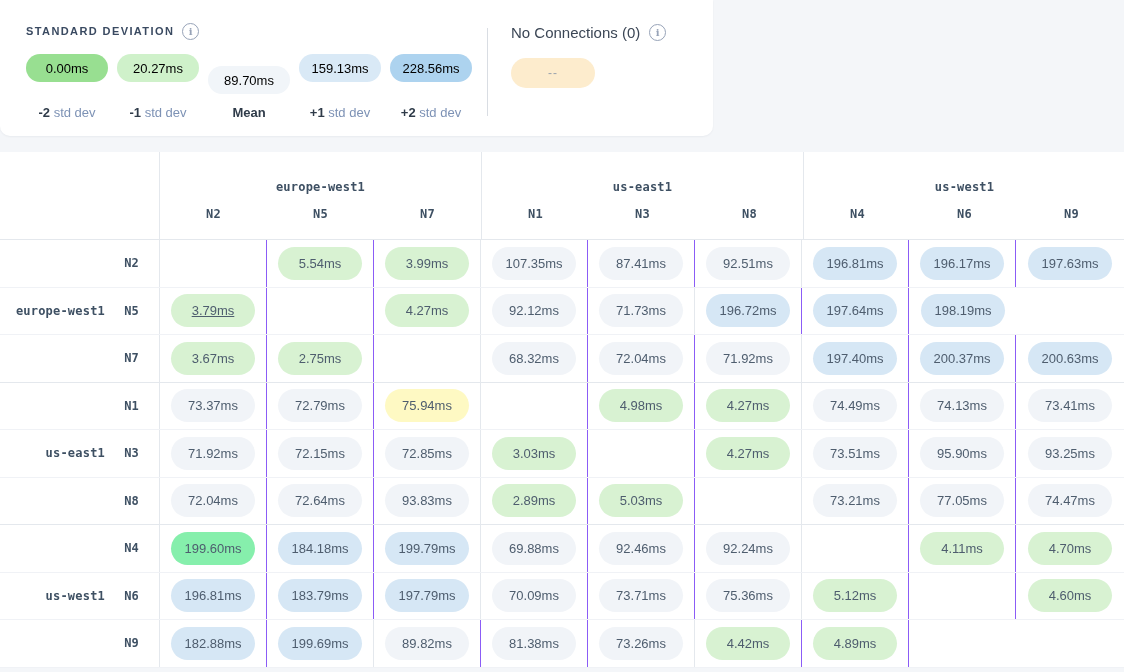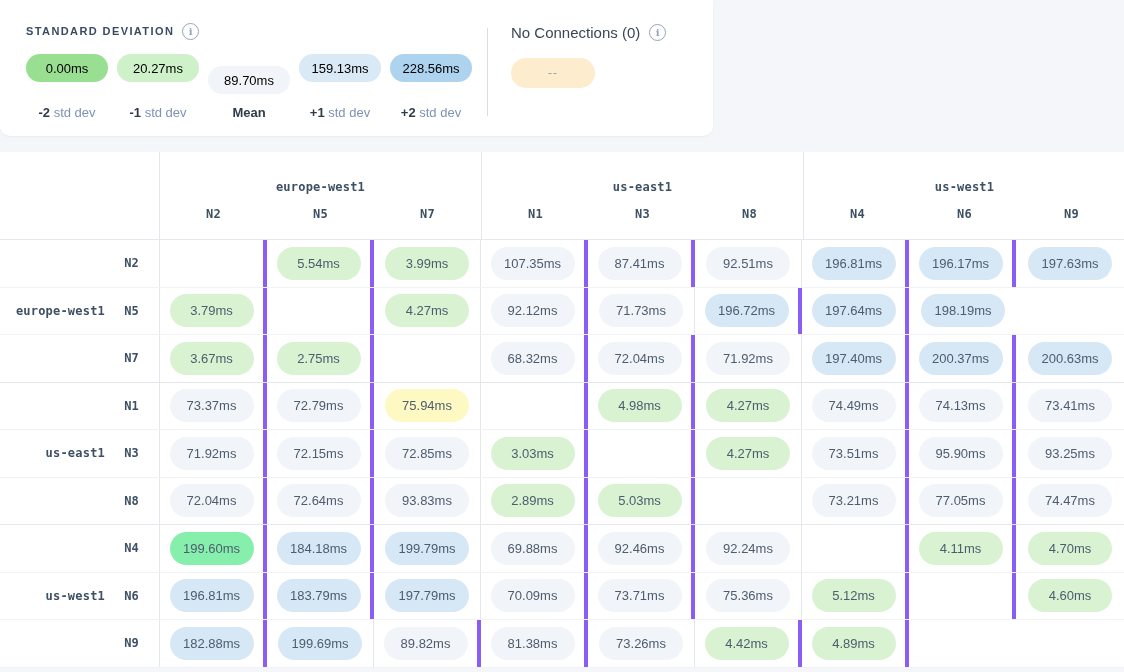--- a/index.html
+++ b/index.html
@@ -78,21 +78,21 @@
   .matrix-row.groupsep { border-bottom:1px solid #e4e8ed; }
   .row-label {
     width:160px; flex:none; display:flex; align-items:center; justify-content:flex-end;
     padding-right:20px; border-right:1px solid #e4e8ed;
   }
   .row-region { margin-right:14px; }
   .row-node { min-width:20px; text-align:right; }
   .cell {
     width:107px; flex:none; display:flex; align-items:center; justify-content:center;
   }
-  .cell.csep { border-right:4px solid #8b5cf6; }
+  .cell.csep { border-right:1px solid #8b5cf6; }
   .cell.gsep { border-right:1px solid #e4e8ed; }
   .cell:last-child { border-right:none; width:108px; }
   .cell-pill {
     min-width:84px; height:33px; padding:0 13px; border-radius:17px;
     display:inline-flex; align-items:center; justify-content:center;
     font-size:13px; color:#4e5d6e; white-space:nowrap;
   }
 </style>
 </head>
 <body>
@@ -199,21 +199,21 @@
           <span class="cell-pill" style="background: rgb(214, 231, 245);">197.63ms</span>
         </div>
       </div>
 
   <div class="matrix-row rowsep">
     <div class="row-label">
       <span class="mono-label row-region">europe-west1</span>
       <span class="mono-label row-node">N5</span>
     </div>
   <div class="cell csep">
-          <span class="cell-pill" style="background: rgb(216, 242, 210);">3.79ms</span>
+          <span class="cell-pill" style="background: rgb(216, 242, 210); text-decoration: underline;">3.79ms</span>
         </div>
         <div class="cell csep"></div>
         <div class="cell gsep">
           <span class="cell-pill" style="background: rgb(216, 242, 210);">4.27ms</span>
         </div>
         <div class="cell csep">
           <span class="cell-pill" style="background: rgb(241, 244, 248);">92.12ms</span>
         </div>
         <div class="cell gsep">
           <span class="cell-pill" style="background: rgb(241, 244, 248);">71.73ms</span>

